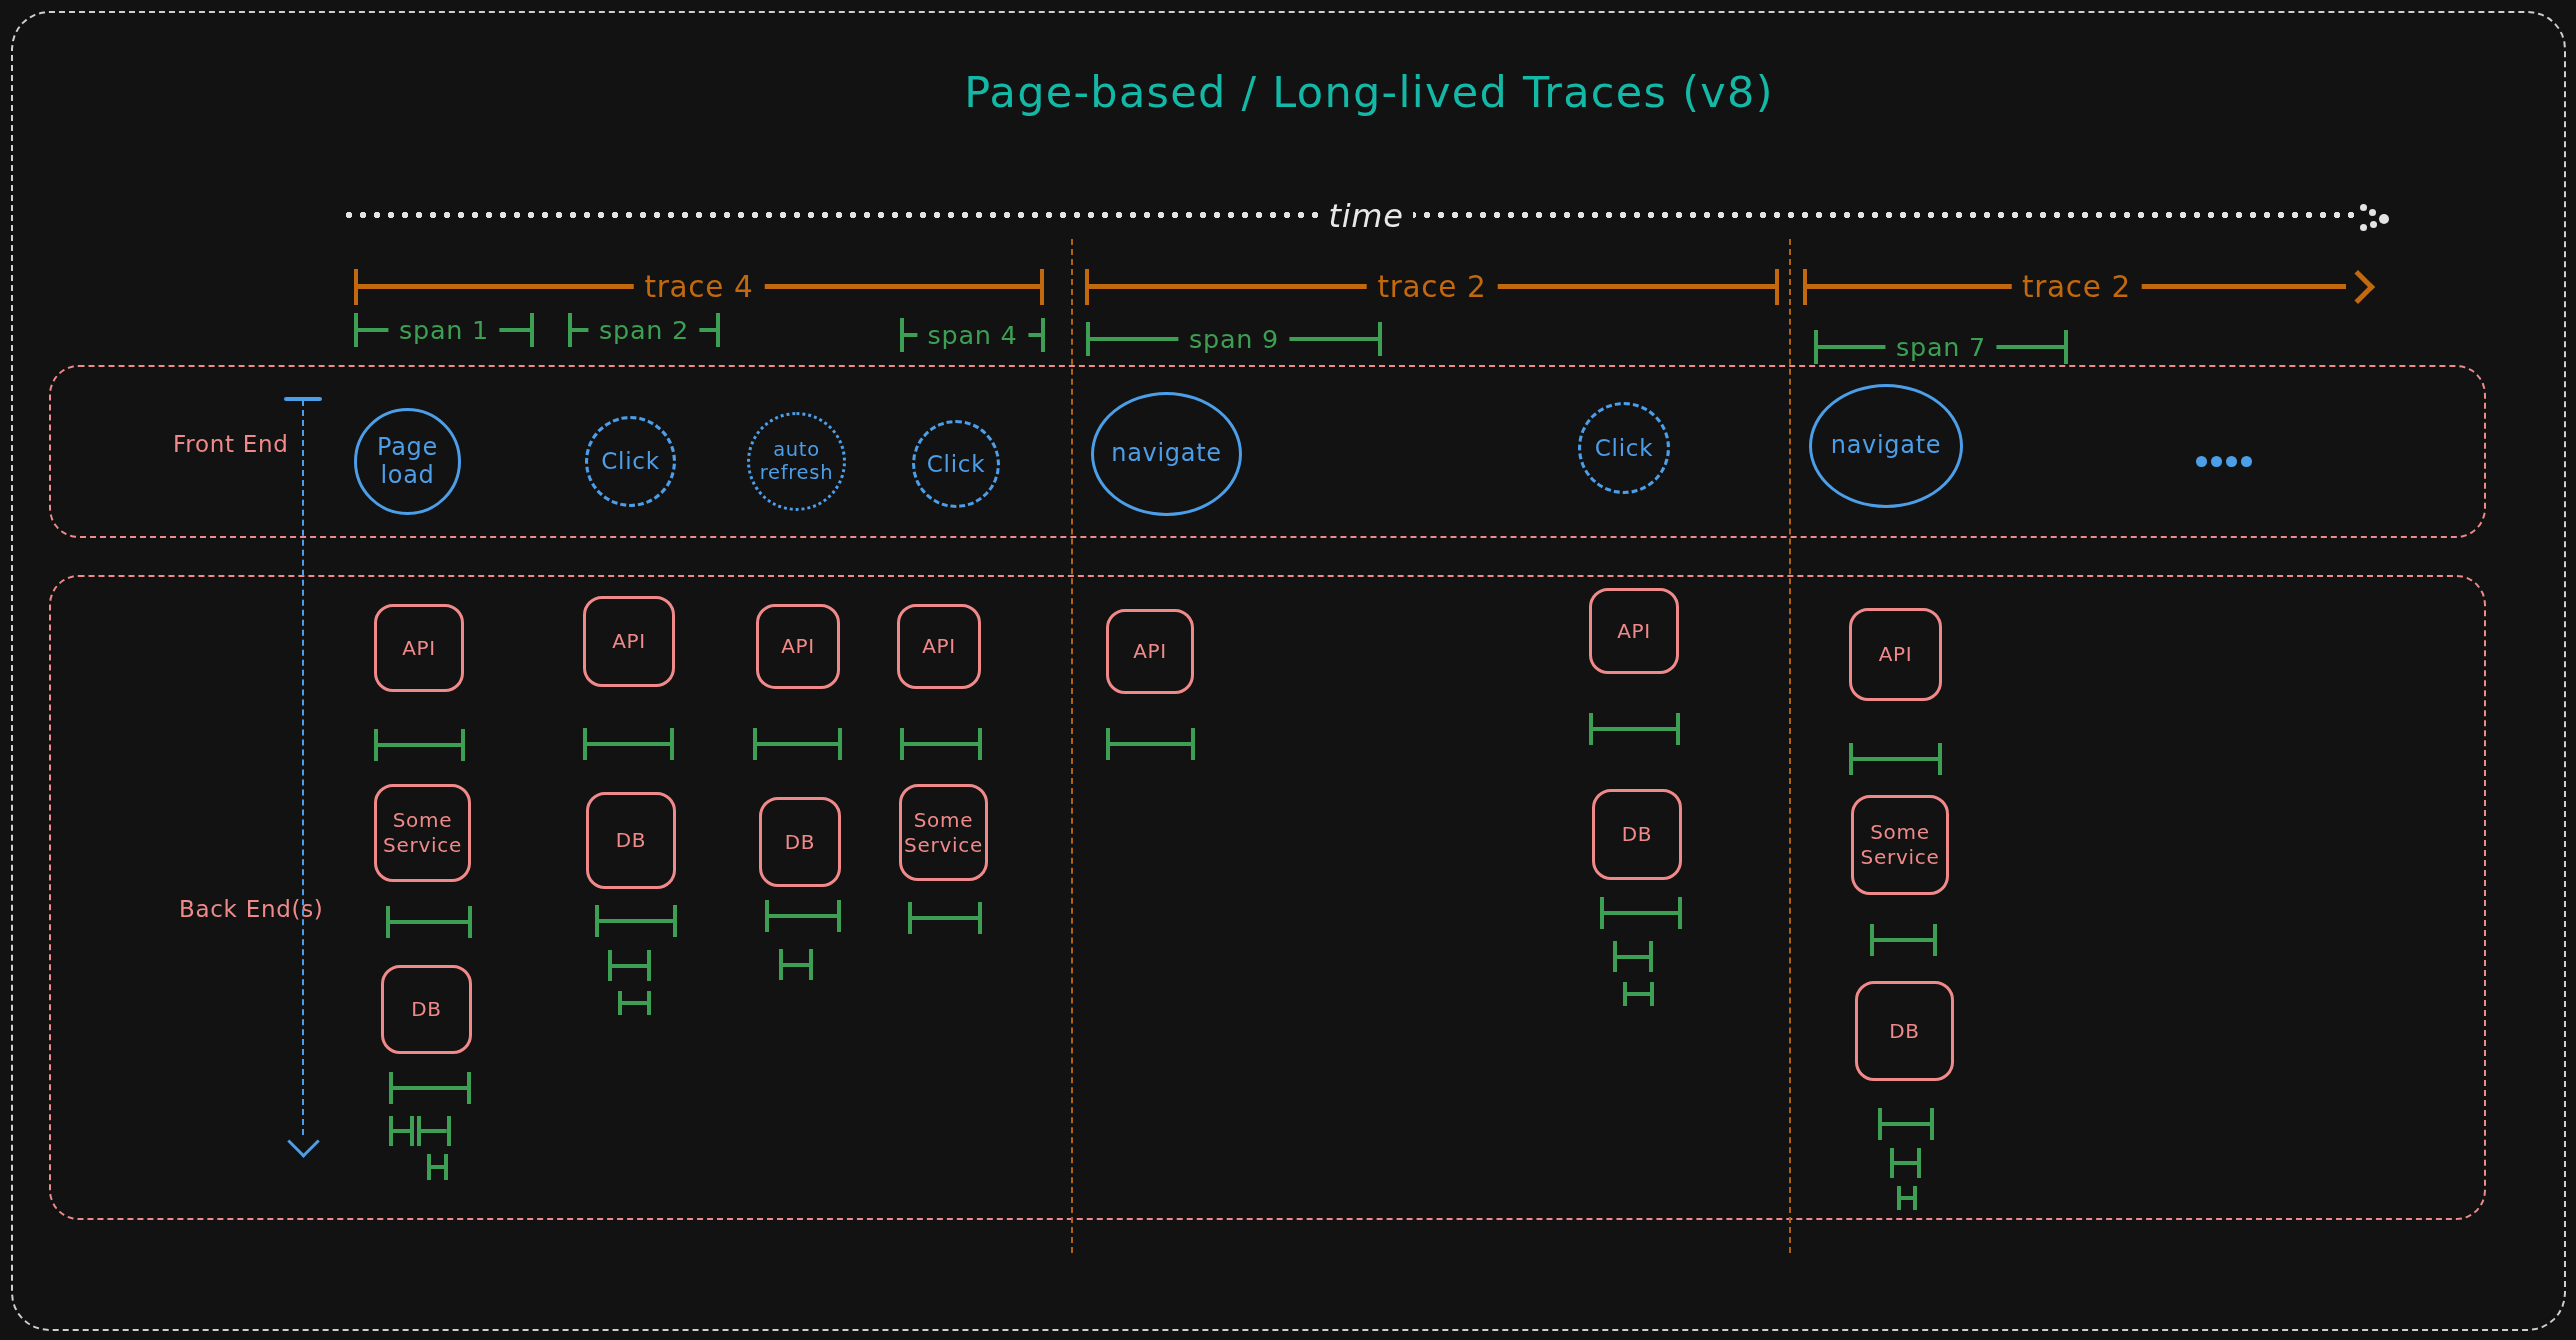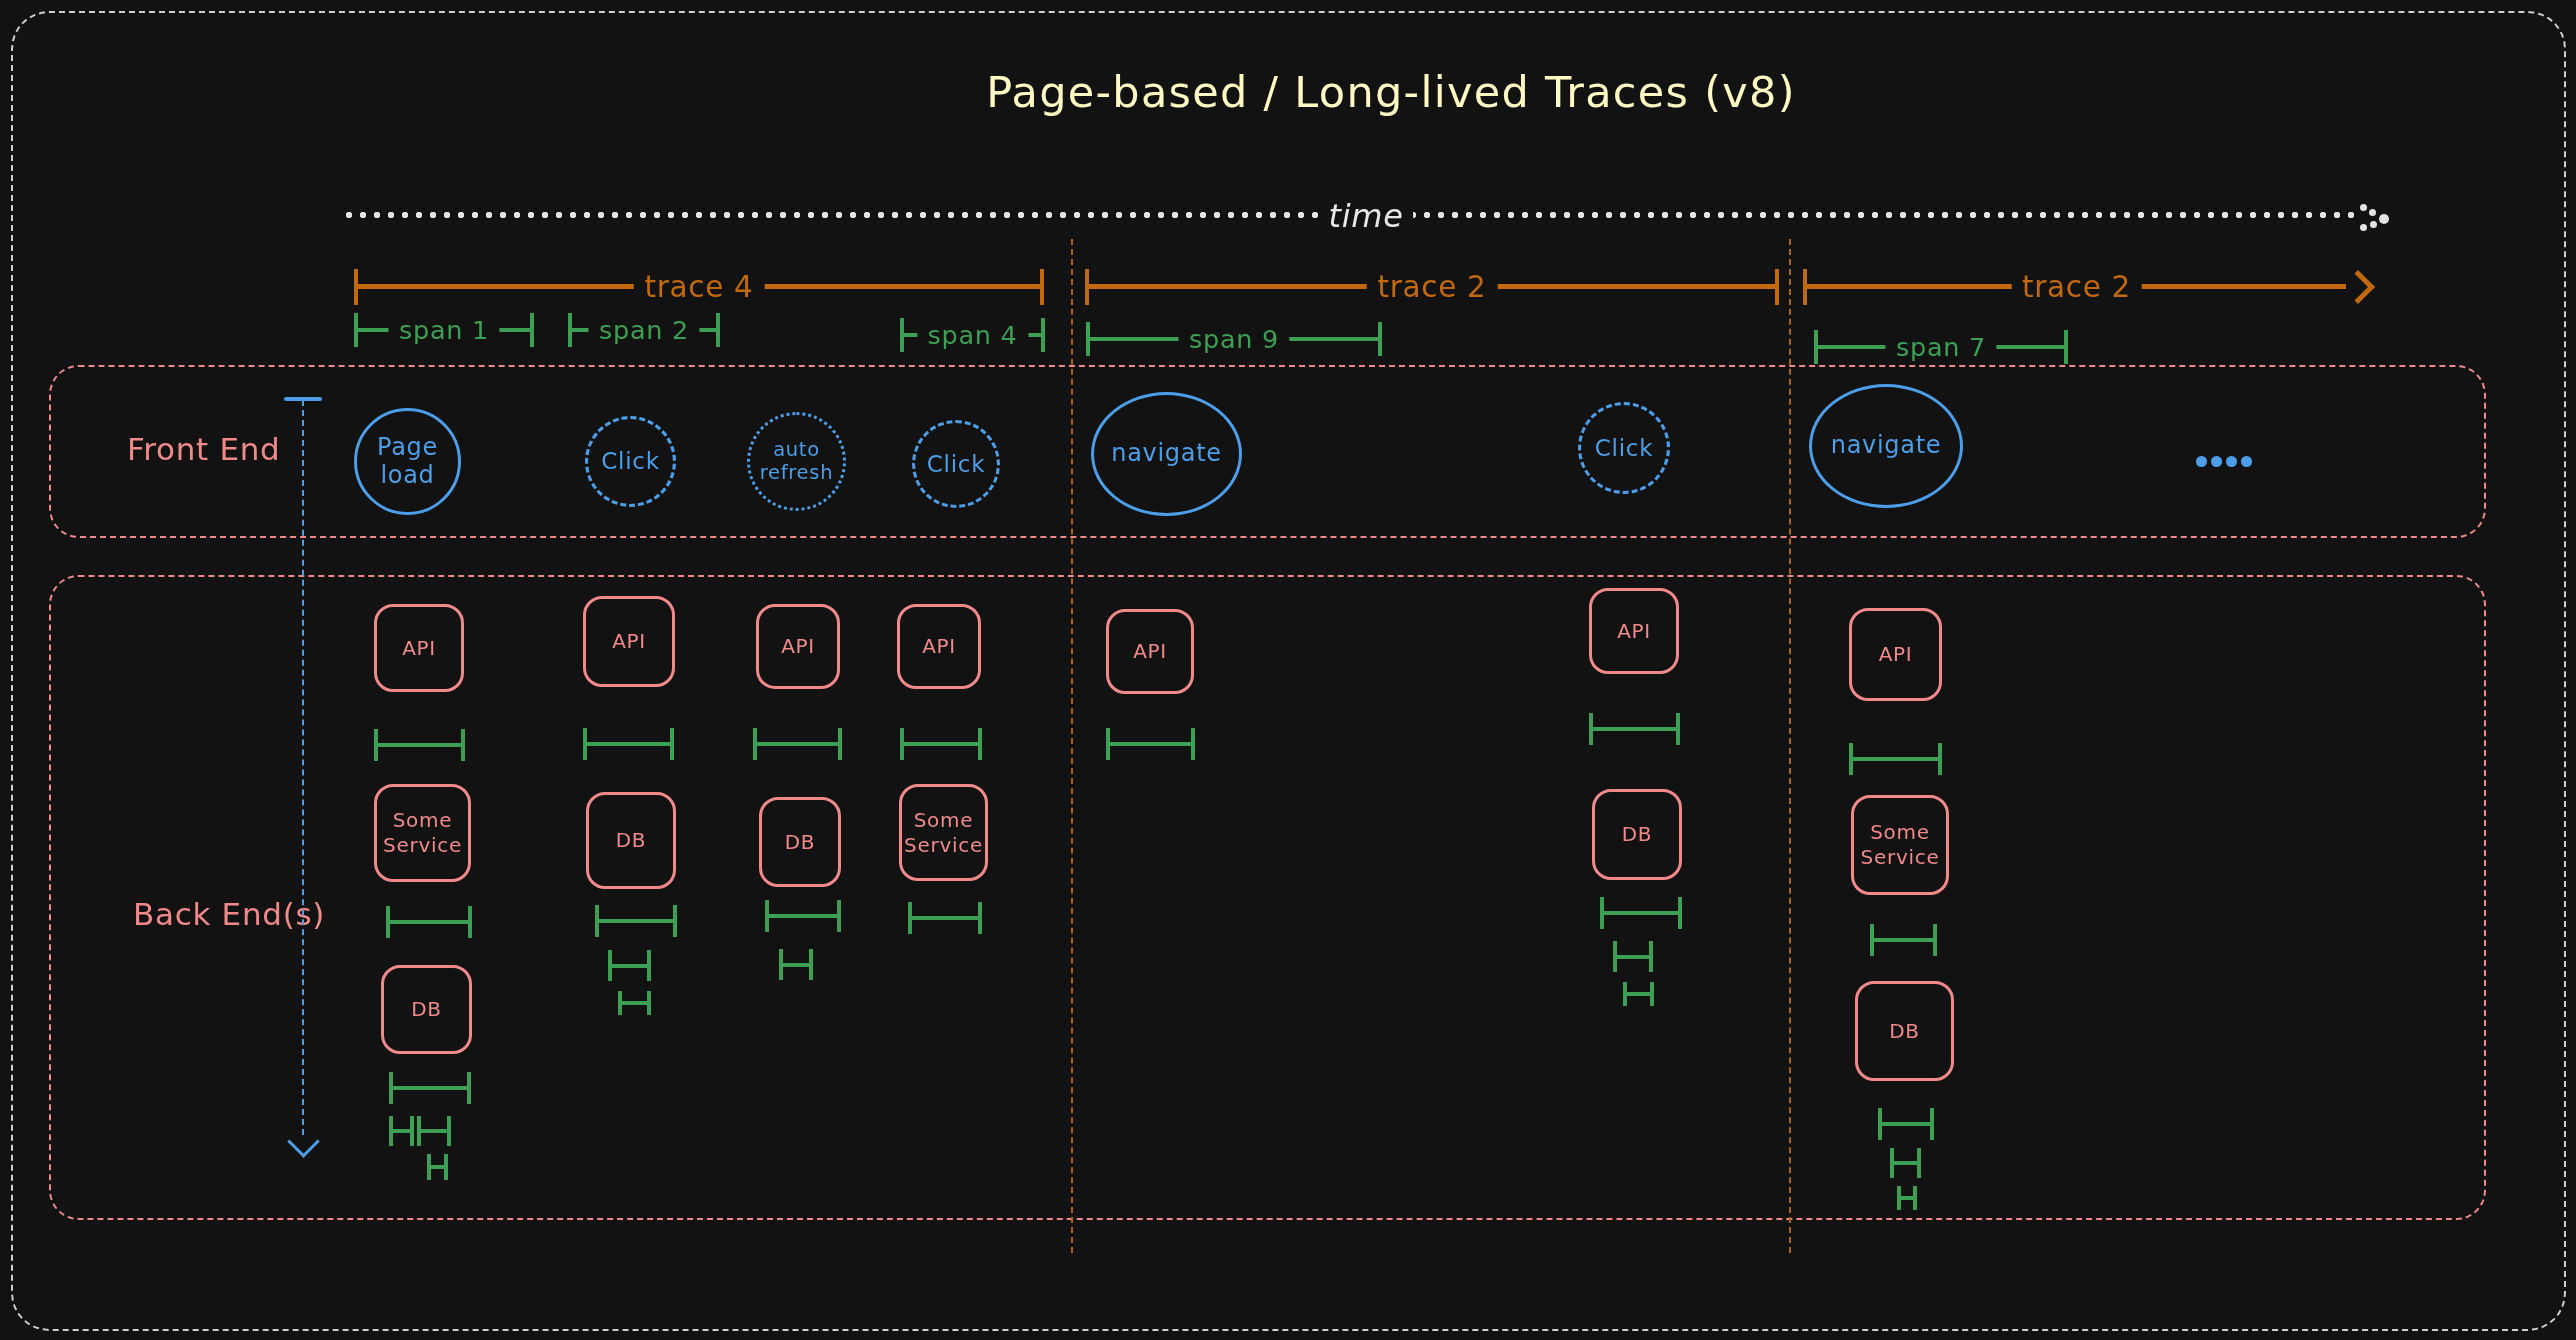--- a/index.html
+++ b/index.html
@@ -13,21 +13,21 @@
   }
   html,body{margin:0;padding:0;background:#0d0d0d;overflow:hidden;}
   #canvas{
     position:relative;width:2576px;height:1341px;background:var(--bg);
     font-family:"DejaVu Sans",sans-serif;letter-spacing:0.7px;
   }
   .abs{position:absolute;}
   
   .frame{left:10.7px;top:10.7px;width:2551px;height:1316px;border:2px dashed #cfcfcf;border-radius:38px;}
   
-  .title{left:1369px;top:67px;transform:translateX(-50%);font-size:43px;color:#fef9c3;letter-spacing:1.3px;white-space:nowrap;margin-left:22px;}
+  .title{left:1369px;top:67px;transform:translateX(-50%);font-size:43px;color:#14b8a6;letter-spacing:1.3px;white-space:nowrap;}
   
   .time-dots{left:345px;top:211px;width:2012px;height:8px;
     background-image:radial-gradient(circle 3.4px at 4px 4px,#e3e3e3 3px,transparent 3.5px);
     background-size:14px 8px;background-repeat:repeat-x;}
   .time-label{left:1366px;top:216px;transform:translate(-50%,-50%);background:var(--bg);
     padding:0 9.4px;font-size:32px;color:var(--white);font-style:italic;}
   .tdot{position:absolute;border-radius:50%;background:#e3e3e3;}
   
   .trace,.span-bar{position:absolute;}
   .trace{height:36px;border-left:4.7px solid var(--orange);border-right:4.7px solid var(--orange);
@@ -37,21 +37,21 @@
     background:linear-gradient(var(--green),var(--green)) center/100% 4px no-repeat;}
   .blabel{position:absolute;left:50%;top:50%;transform:translate(-50%,-50%);
     background:var(--bg);padding:0 10.7px;white-space:nowrap;}
   .trace .blabel{color:var(--orange);font-size:29.5px;}
   .span-bar .blabel{color:var(--green);font-size:25.5px;}
   .chev{position:absolute;right:-24px;top:50%;width:19px;height:19px;
     border-top:5.4px solid var(--orange);border-right:5.4px solid var(--orange);
     transform:translateY(-50%) rotate(45deg);}
   
   .lane{border:2.7px dashed var(--salmon);border-radius:29.5px;}
-  .lane-label{color:var(--salmon);font-size:31px;}
+  .lane-label{color:var(--salmon);font-size:23px;margin-left:46px;}
   
   .divider{position:absolute;width:0;border-left:2.7px dashed var(--orange-dim);}
   
   .now-line{left:302px;top:400px;height:735px;border-left:2.7px dashed var(--blue);}
   .now-cap{left:284px;top:397px;width:38px;height:4px;background:var(--blue);border-radius:2px;}
   .now-head{left:292px;top:1130px;width:20px;height:20px;border-left:3.4px solid var(--blue);
     border-bottom:3.4px solid var(--blue);transform:rotate(-45deg);}
   
   .event{position:absolute;border:3.4px solid var(--blue);border-radius:50%;color:var(--blue);
     display:flex;align-items:center;justify-content:center;text-align:center;

